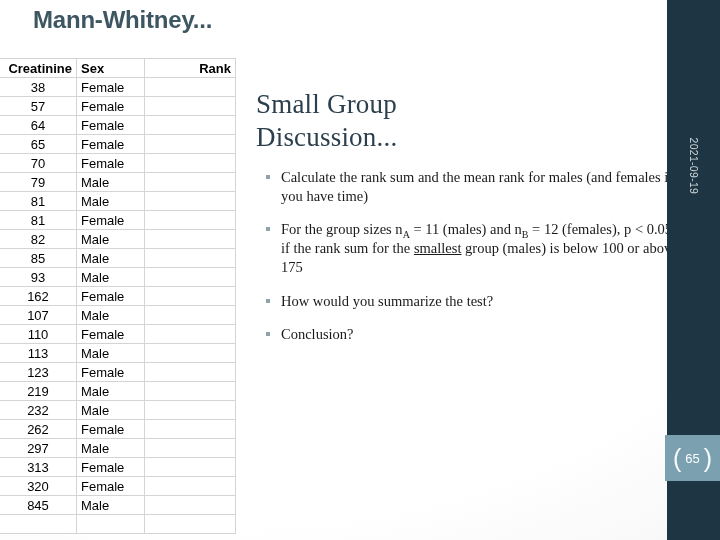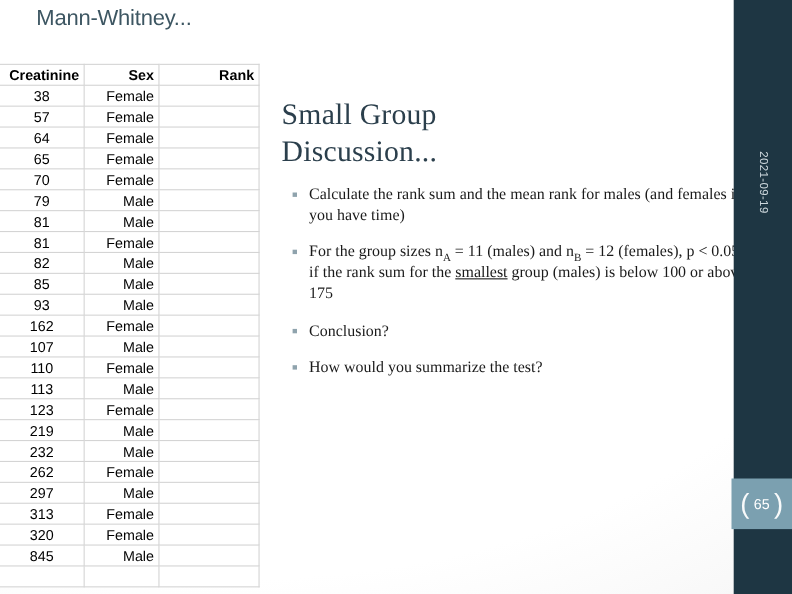--- a/index.html
+++ b/index.html
@@ -67,22 +67,22 @@
     font-size: 13px;
     padding: 0 4px;
     line-height: 1;
   }
 
   
   .slide-title {
     position: absolute;
     left: 33px;
     top: 6px;
-    font-size: 20px;
-    font-weight: normal;
+    font-size: 24px;
+    font-weight: bold;
     color: #3d5662;
     letter-spacing: -0.2px;
     white-space: nowrap;
   }
 
   
   .sheet {
     position: absolute;
     left: -1px;
     top: 58px;
@@ -101,21 +101,21 @@
     line-height: 17px;
     box-sizing: border-box;
     overflow: hidden;
     white-space: nowrap;
   }
   .sheet th {
     font-weight: bold;
     background: #ffffff;
   }
   .col-creat { width: 77px; text-align: center; }
-  .col-sex   { width: 68px; text-align: right; }
+  .col-sex   { width: 68px; text-align: left; }
   .col-rank  { width: 91px; text-align: right; }
   .sheet th.col-creat { text-align: right; }
   .sheet tr.empty td { height: 19px; }
 
   
   .content {
     position: absolute;
     left: 256px;
     top: 88px;
     width: 424px;
@@ -305,24 +305,24 @@
     </div>
 
     <ul class="bullets">
       <li>
         <span>Calculate the rank sum and the mean rank for males (and females if you have time)</span>
       </li>
       <li>
         <span>For the group sizes n</span><span class="sub">A</span><span> = 11 (males) and n</span><span class="sub">B</span><span> = 12 (females), p &lt; 0.05 if the rank sum for the </span><span class="u">smallest</span><span> group (males) is below 100 or above 175</span>
       </li>
       <li>
-        <span>Conclusion?</span>
+        <span>How would you summarize the test?</span>
       </li>
       <li>
-        <span>How would you summarize the test?</span>
+        <span>Conclusion?</span>
       </li>
     </ul>
   </div>
 
   <div class="right-panel">
     <div class="date-vertical">2021-09-19</div>
   </div>
 
   <div class="page-badge">
     <span class="bracket">(</span>

